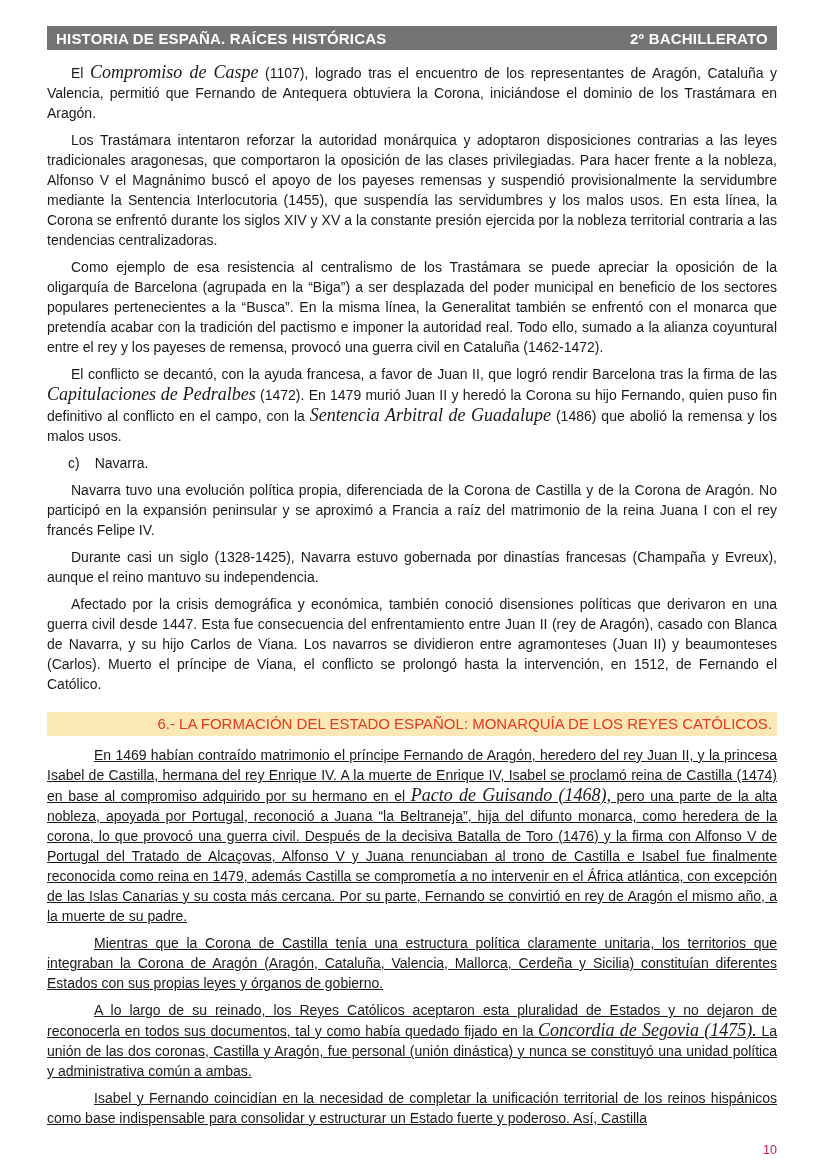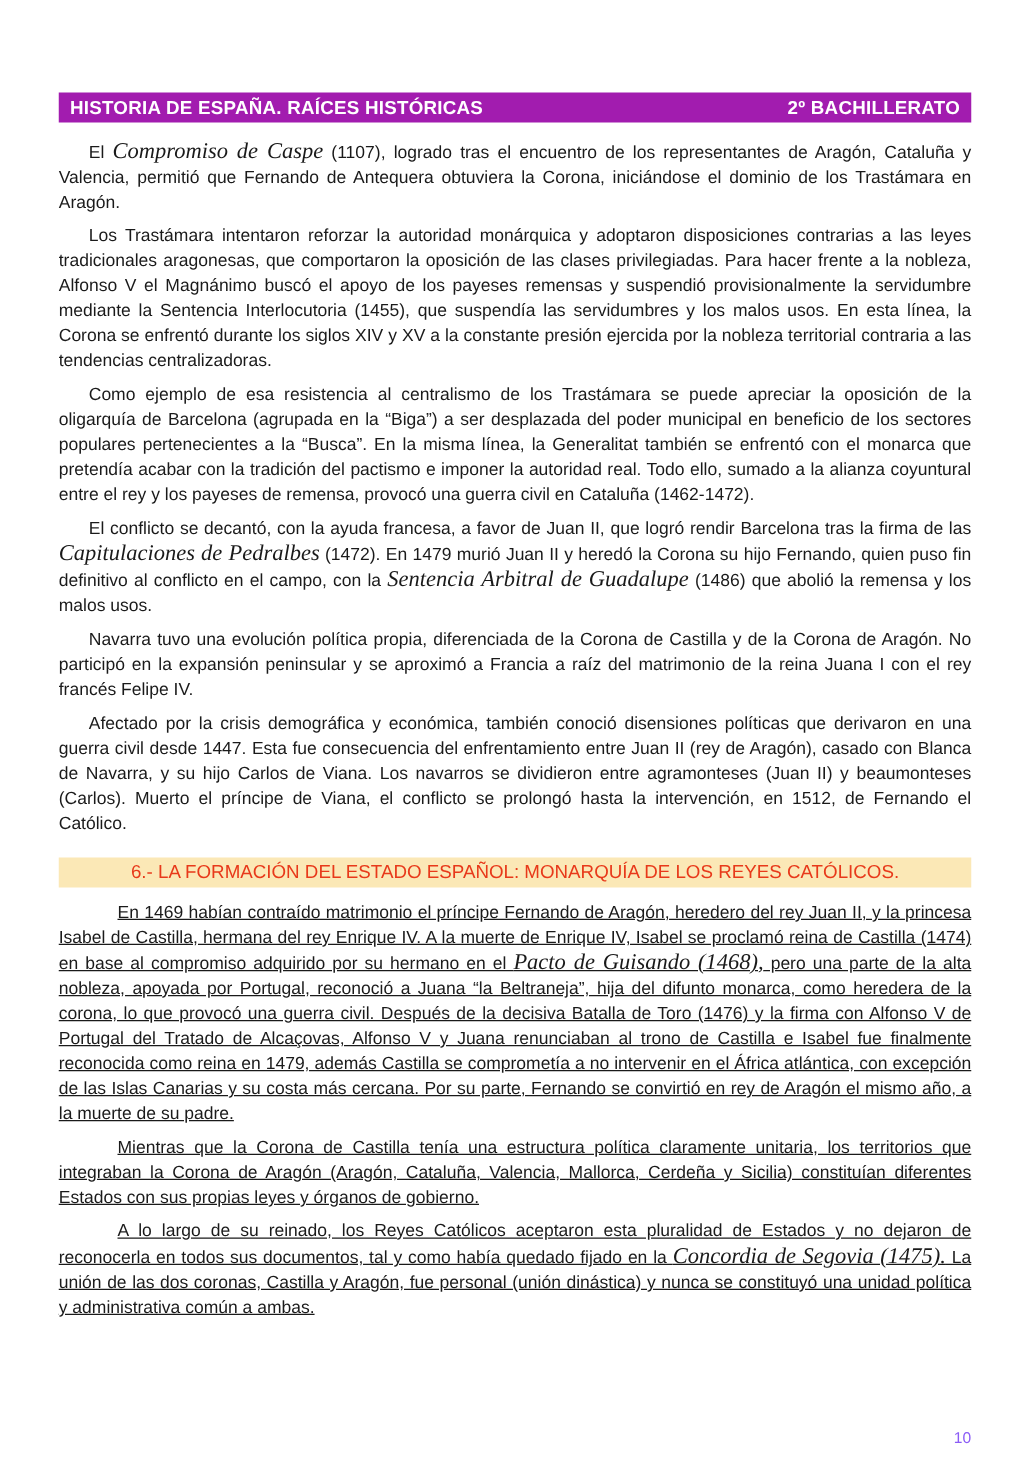--- a/index.html
+++ b/index.html
@@ -40,55 +40,58 @@
     font-family: "Liberation Serif", "DejaVu Serif", serif;
     font-style: italic;
     font-size: 18px;
   }
   .section-heading {
     margin: 18px 0 9px 0;
     padding: 2px 5px;
     box-sizing: border-box;
     font-size: 15px;
     line-height: 20px;
-    text-align: center;
+    text-align: right;
     text-indent: 0;
   }
   .page-number {
     position: absolute;
     right: 51px;
     bottom: 14px;
     font-size: 12.5px;
-    color: #8b5cf6;
+    color: #be185d;
     margin-left: 20px;
   }
 </style>
 </head>
 <body>
 
 <div class="page">
 
-  <div class="header-bar" style="background: #a21caf; color: rgb(255, 255, 255); margin-top: 48px;">
+  <div class="header-bar" style="background: #737373; color: rgb(255, 255, 255);">
     <span>HISTORIA DE ESPAÑA. RAÍCES HISTÓRICAS</span>
     <span>2º BACHILLERATO</span>
   </div>
 
   <div class="content">
     <div>
         <p class="para normal"><span>El </span><span class="it">Compromiso de Caspe</span><span> (1107), logrado tras el encuentro de los representantes de Aragón, Cataluña y Valencia, permitió que Fernando de Antequera obtuviera la Corona, iniciándose el dominio de los Trastámara en Aragón.</span></p>
         <p class="para normal"><span>Los Trastámara intentaron reforzar la autoridad monárquica y adoptaron disposiciones contrarias a las leyes tradicionales aragonesas, que comportaron la oposición de las clases privilegiadas. Para hacer frente a la nobleza, Alfonso V el Magnánimo buscó el apoyo de los payeses remensas y suspendió provisionalmente la servidumbre mediante la Sentencia Interlocutoria (1455), que suspendía las servidumbres y los malos usos. En esta línea, la Corona se enfrentó durante los siglos XIV y XV a la constante presión ejercida por la nobleza territorial contraria a las tendencias centralizadoras.</span></p>
         <p class="para normal"><span>Como ejemplo de esa resistencia al centralismo de los Trastámara se puede apreciar la oposición de la oligarquía de Barcelona (agrupada en la “Biga”) a ser desplazada del poder municipal en beneficio de los sectores populares pertenecientes a la “Busca”. En la misma línea, la Generalitat también se enfrentó con el monarca que pretendía acabar con la tradición del pactismo e imponer la autoridad real. Todo ello, sumado a la alianza coyuntural entre el rey y los payeses de remensa, provocó una guerra civil en Cataluña (1462-1472).</span></p>
         <p class="para normal"><span>El conflicto se decantó, con la ayuda francesa, a favor de Juan II, que logró rendir Barcelona tras la firma de las </span><span class="it">Capitulaciones de Pedralbes</span><span> (1472). En 1479 murió Juan II y heredó la Corona su hijo Fernando, quien puso fin definitivo al conflicto en el campo, con la </span><span class="it">Sentencia Arbitral de Guadalupe</span><span> (1486) que abolió la remensa y los malos usos.</span></p>
+        <p class="para letter"><span class="item-label">c)</span><span>Navarra.</span></p>
         <p class="para normal"><span>Navarra tuvo una evolución política propia, diferenciada de la Corona de Castilla y de la Corona de Aragón. No participó en la expansión peninsular y se aproximó a Francia a raíz del matrimonio de la reina Juana I con el rey francés Felipe IV.</span></p>
+        <p class="para normal"><span>Durante casi un siglo (1328-1425), Navarra estuvo gobernada por dinastías francesas (Champaña y Evreux), aunque el reino mantuvo su independencia.</span></p>
         <p class="para normal"><span>Afectado por la crisis demográfica y económica, también conoció disensiones políticas que derivaron en una guerra civil desde 1447. Esta fue consecuencia del enfrentamiento entre Juan II (rey de Aragón), casado con Blanca de Navarra, y su hijo Carlos de Viana. Los navarros se dividieron entre agramonteses (Juan II) y beaumonteses (Carlos). Muerto el príncipe de Viana, el conflicto se prolongó hasta la intervención, en 1512, de Fernando el Católico.</span></p>
       </div>
 
     <div class="section-heading" style="background: rgb(251, 232, 182); color: rgb(232, 57, 26);">6.- LA FORMACIÓN DEL ESTADO ESPAÑOL: MONARQUÍA DE LOS REYES CATÓLICOS.</div>
 
     <div>
         <p class="para wide"><span>En 1469 habían contraído matrimonio el príncipe Fernando de Aragón, heredero del rey Juan II, y la princesa Isabel de Castilla, hermana del rey Enrique IV. A la muerte de Enrique IV, Isabel se proclamó reina de Castilla (1474) en base al compromiso adquirido por su hermano en el </span><span class="it">Pacto de Guisando (1468),</span><span> pero una parte de la alta nobleza, apoyada por Portugal, reconoció a Juana “la Beltraneja”, hija del difunto monarca, como heredera de la corona, lo que provocó una guerra civil. Después de la decisiva Batalla de Toro (1476) y la firma con Alfonso V de Portugal del Tratado de Alcaçovas, Alfonso V y Juana renunciaban al trono de Castilla e Isabel fue finalmente reconocida como reina en 1479, además Castilla se comprometía a no intervenir en el África atlántica, con excepción de las Islas Canarias y su costa más cercana. Por su parte, Fernando se convirtió en rey de Aragón el mismo año, a la muerte de su padre.</span></p>
         <p class="para wide"><span>Mientras que la Corona de Castilla tenía una estructura política claramente unitaria, los territorios que integraban la Corona de Aragón (Aragón, Cataluña, Valencia, Mallorca, Cerdeña y Sicilia) constituían diferentes Estados con sus propias leyes y órganos de gobierno.</span></p>
         <p class="para wide"><span>A lo largo de su reinado, los Reyes Católicos aceptaron esta pluralidad de Estados y no dejaron de reconocerla en todos sus documentos, tal y como había quedado fijado en la </span><span class="it">Concordia de Segovia (1475).</span><span> La unión de las dos coronas, Castilla y Aragón, fue personal (unión dinástica) y nunca se constituyó una unidad política y administrativa común a ambas.</span></p>
+        <p class="para wide"><span>Isabel y Fernando coincidían en la necesidad de completar la unificación territorial de los reinos hispánicos como base indispensable para consolidar y estructurar un Estado fuerte y poderoso. Así, Castilla</span></p>
       </div>
   </div>
 
   <div class="page-number">10</div>
 </div>
 
 </body></html>

